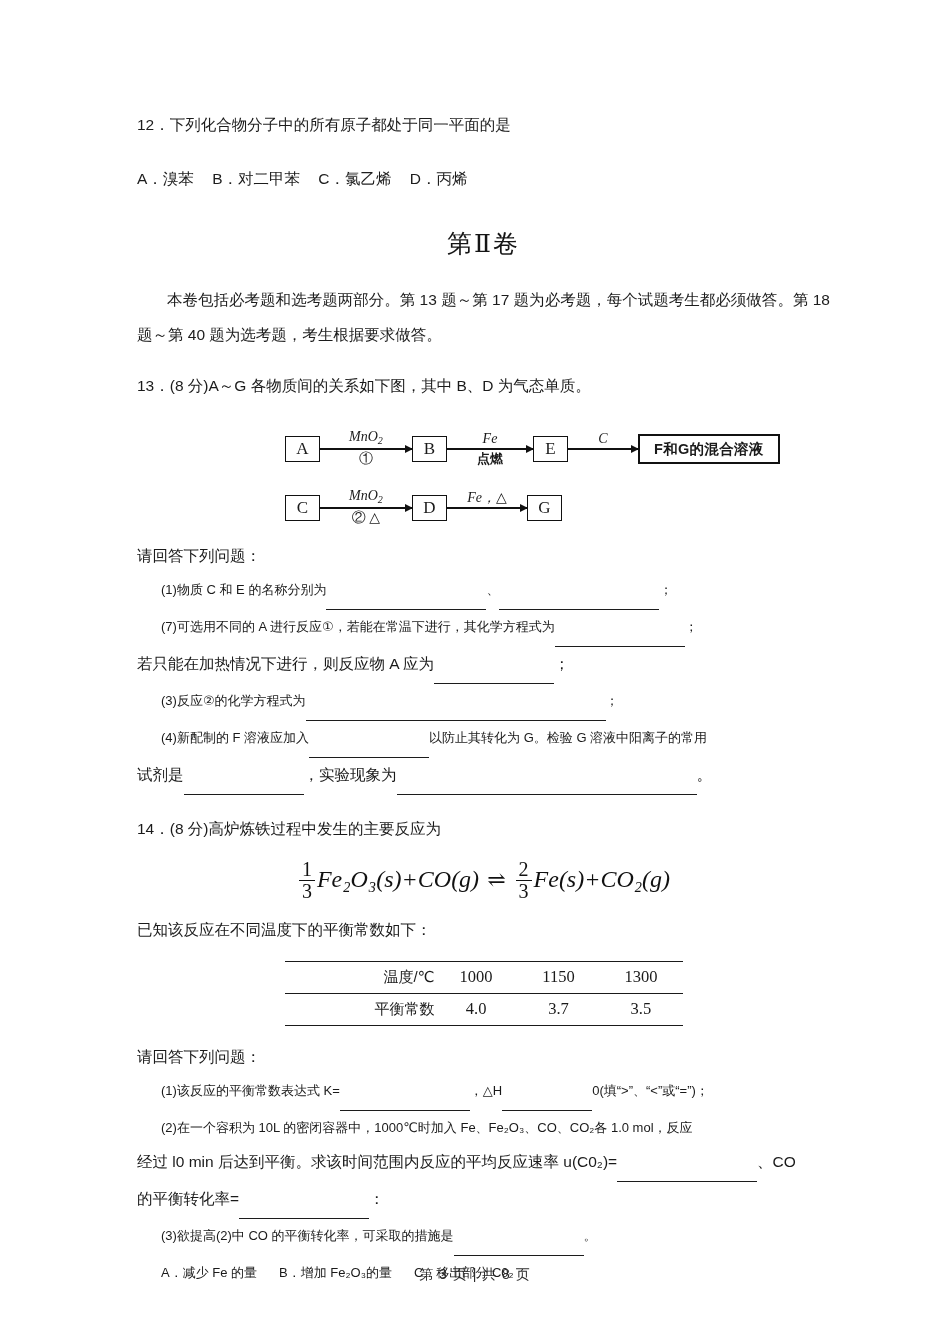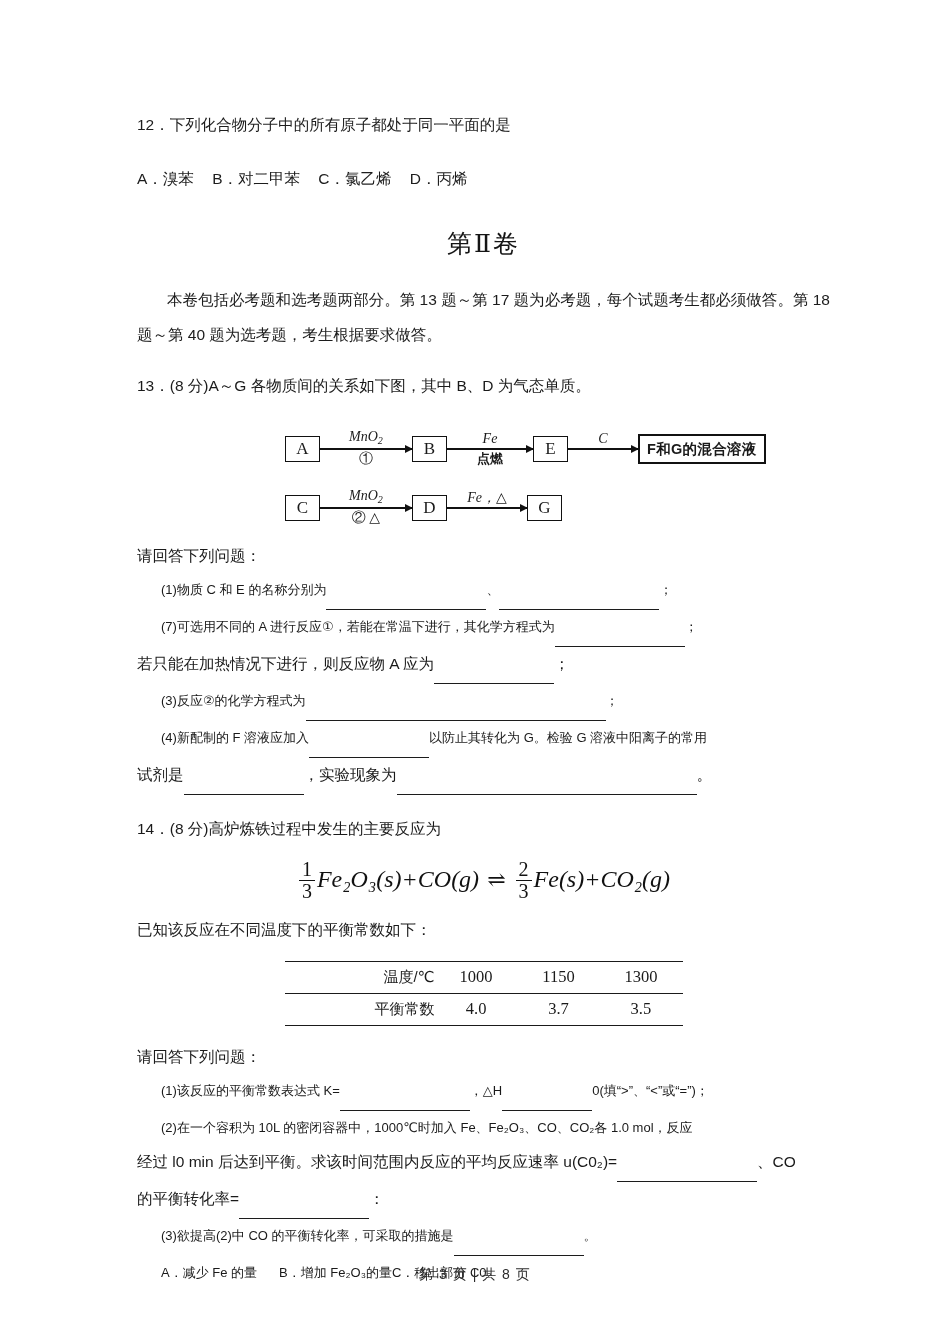--- a/index.html
+++ b/index.html
@@ -98,21 +98,21 @@
     font-size: 17px;
     font-family: "Liberation Serif", "DejaVu Serif", serif;
     padding: 0 4px;
     box-sizing: content-box;
     background: #fff;
   }
   .node.wide {
     font-family: "Liberation Sans", "DejaVu Sans", sans-serif;
     font-weight: bold;
     font-size: 14.5px;
-    padding: 0 7px;
+    padding: 0 14px;
     height: 26px;
     line-height: 26px;
     border-width: 2px;
     letter-spacing: 0.3px;
   }
 
   .arrow {
     position: relative;
     height: 44px;
     display: flex;
@@ -377,18 +377,18 @@
   </div>
   <div class="contq">
     <span>的平衡转化率=</span><u class="fill w130">&nbsp;</u><span>：</span>
   </div>
 
   <div class="subq">
     <span>(3)欲提高(2)中 CO 的平衡转化率，可采取的措施是</span><u class="fill w130">&nbsp;</u><span>。</span>
   </div>
 
   <div class="subq">
-    <span style="margin-right:22px">A．减少 Fe 的量</span><span style="">B．增加 Fe₂O₃的量</span><span>C．移出部分 C0₂</span>
+    <span style="margin-right:22px">A．减少 Fe 的量</span><span style="margin-right:22px">B．增加 Fe₂O₃的量</span><span>C．移出部分 C0₂</span>
   </div>
 
 </div>
 
 <div class="footer">第 3 页 | 共 8 页</div>
 
 </body></html>

